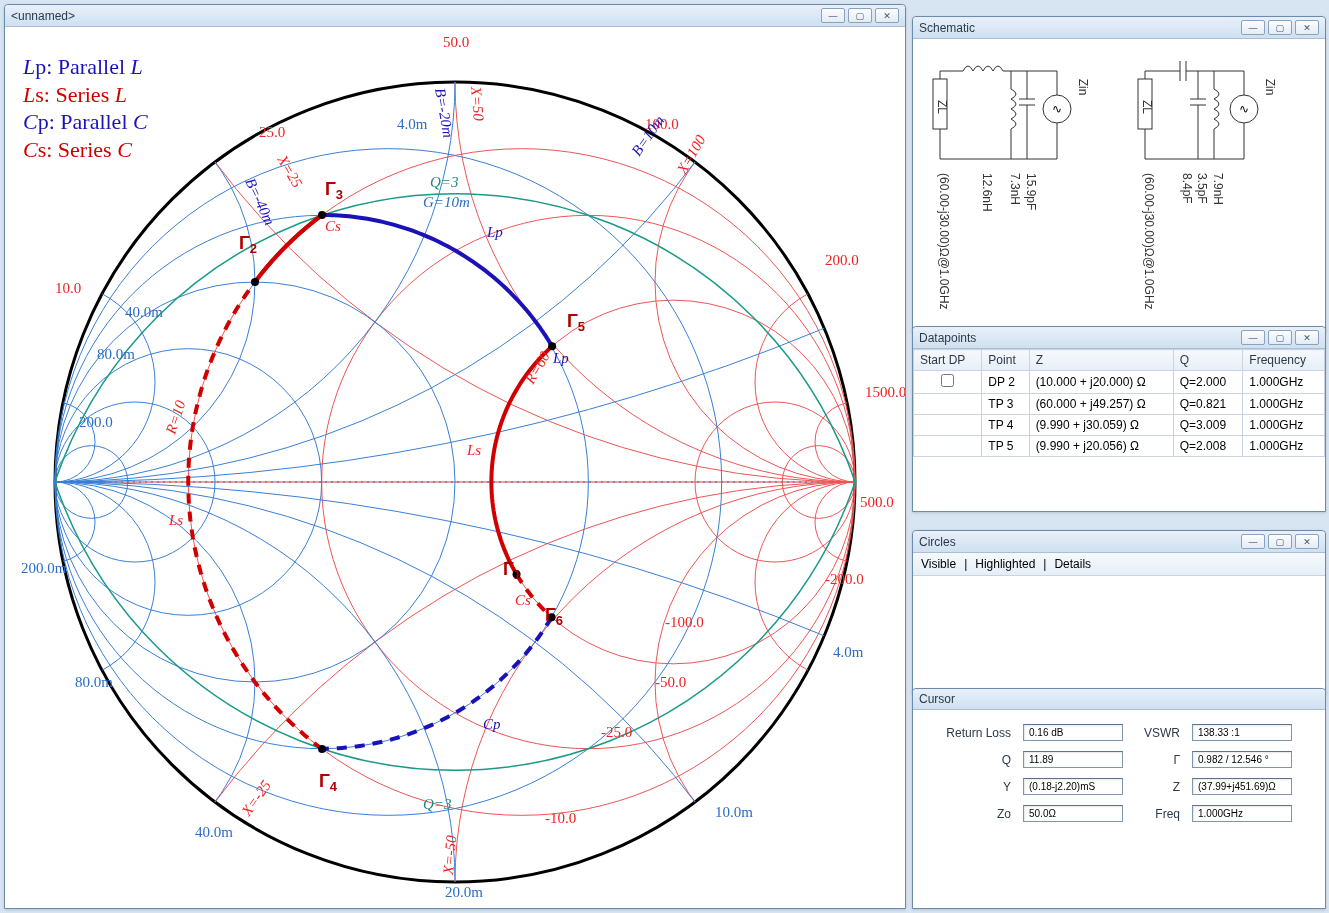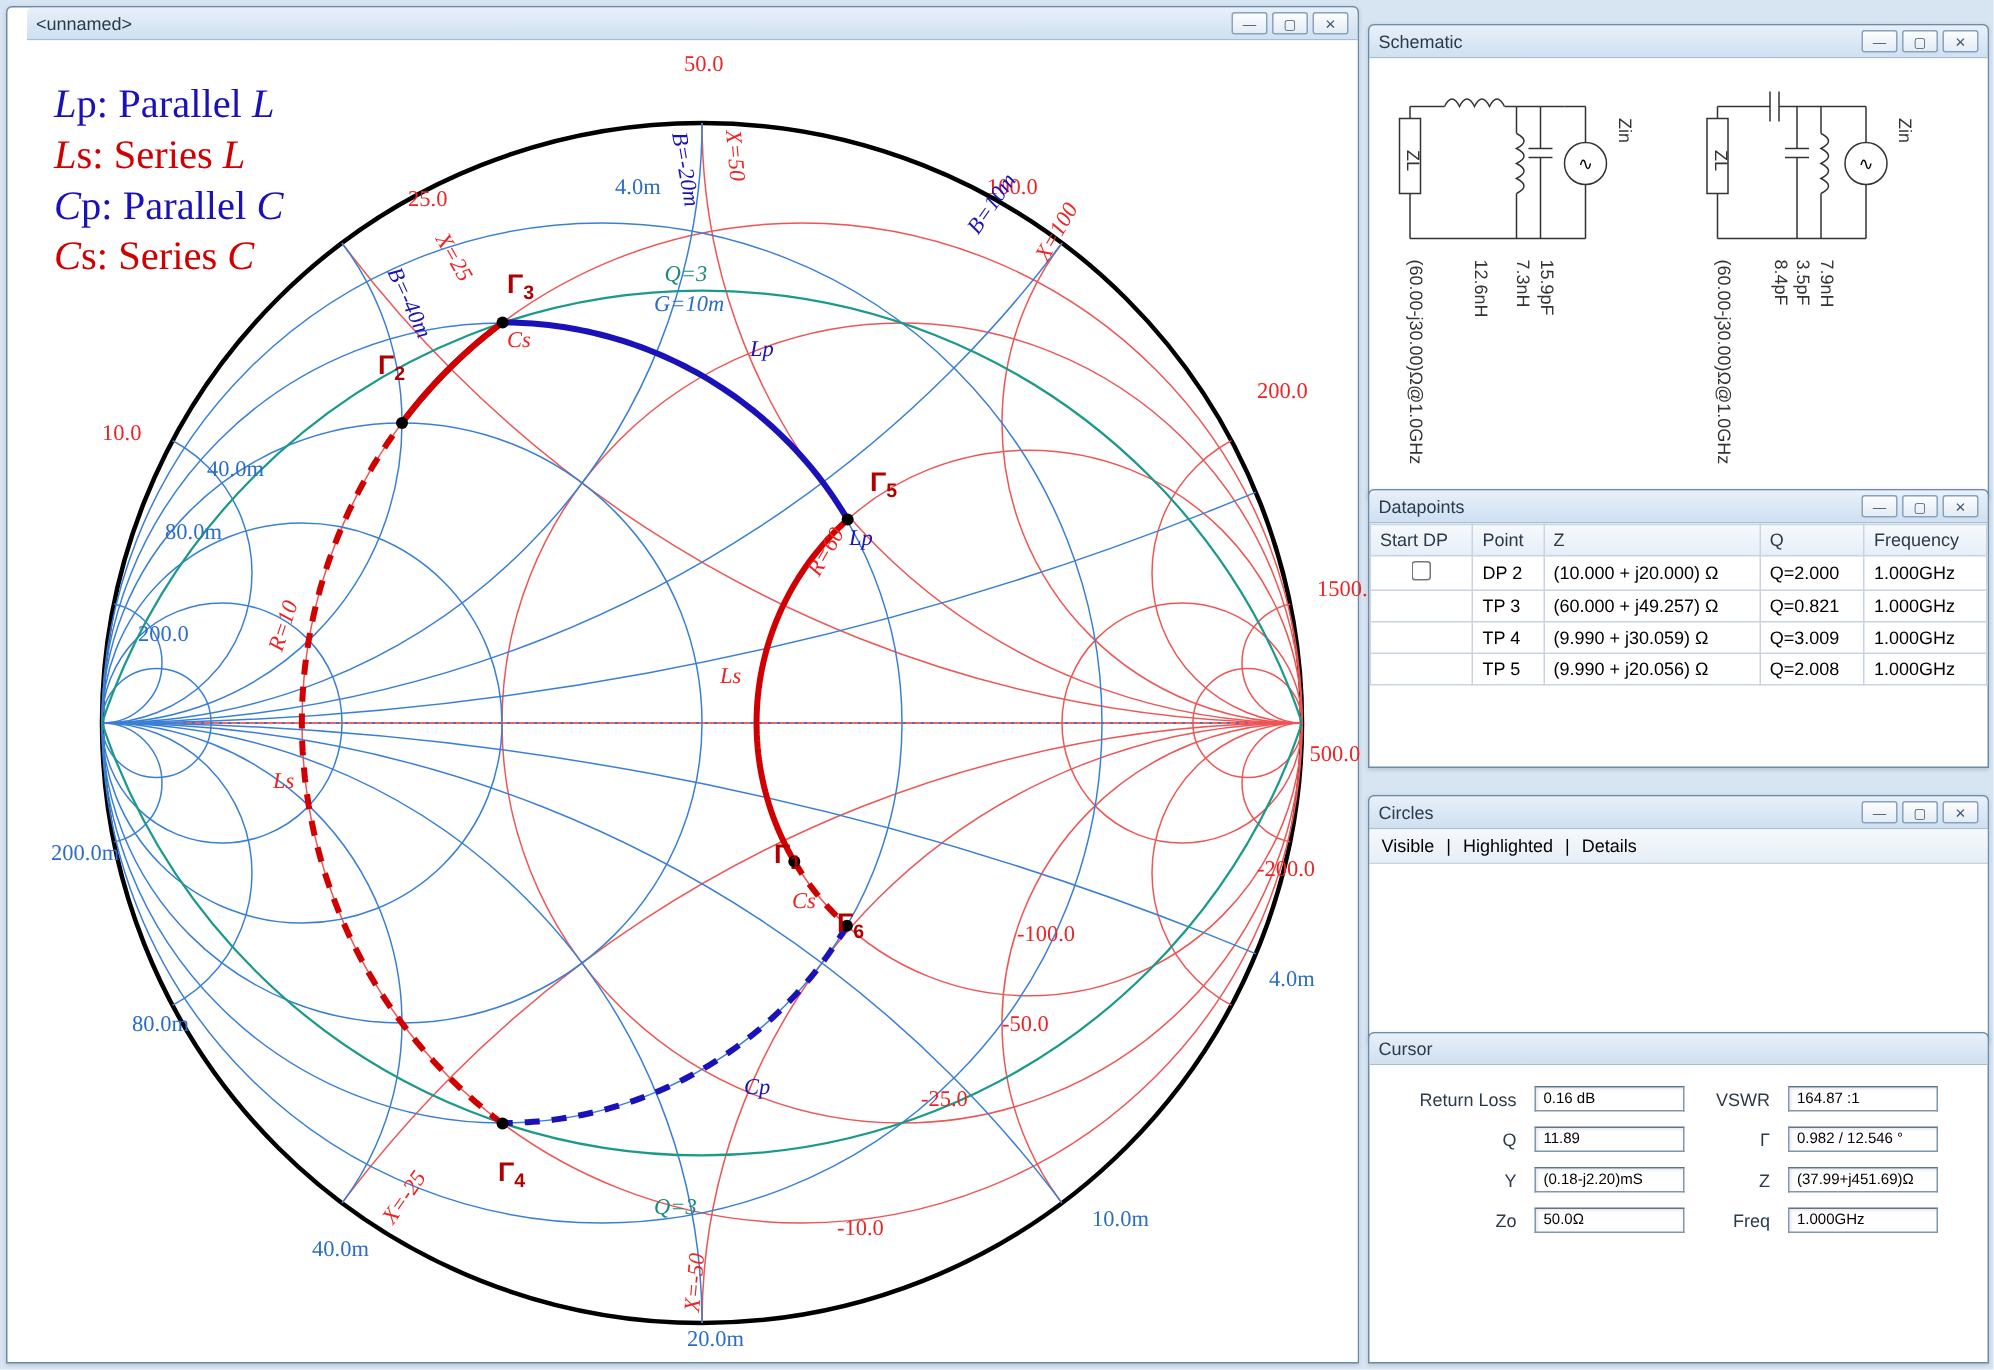--- a/index.html
+++ b/index.html
@@ -34,27 +34,27 @@
   .win-btn {
     width: 24px; height: 15px;
     border: 1px solid #8aa3bd;
     border-radius: 2px;
     background: linear-gradient(#fdfdfd,#e3ecf5);
     display: flex; align-items: center; justify-content: center;
     font-size: 9px; color: #42576d;
     cursor: pointer;
   }
   
-  #smith-window { left: 4px; top: 4px; width: 902px; height: 905px; padding-left: 13px; }
+  #smith-window { left: 4px; top: 4px; width: 902px; height: 905px; }
   #smith-canvas { position: relative; width: 100%; height: calc(100% - 22px); background:#fff; }
   #smith-canvas svg { position:absolute; left:0; top:0; }
   .legend {
     position: absolute; left: 18px; top: 26px;
     font-family: "Times New Roman", serif;
-    font-size: 27px; font-style: italic;
+    font-size: 22px; font-style: italic;
     line-height: 1.25;
   }
   .legend .Lp { color: #1a12b8; }
   .legend .Ls { color: #d10000; }
   .legend .Cp { color: #1a12b8; }
   .legend .Cs { color: #d10000; }
   .chart-label { font-family: "Times New Roman", serif; font-size: 15px; }
   .lbl-red   { fill:#e22; }
   .lbl-blue  { fill:#2a6cc7; }
   .lbl-navy  { fill:#1a12b8; }
@@ -391,21 +391,21 @@
 
 <div id="cursor-window" class="window">
   <div class="titlebar">
     <span>Cursor</span>
   </div>
   <div class="cursor-body">
     <div class="cursor-row">
       <span class="lab">Return Loss</span>
       <span class="cursor-field">0.16 dB</span>
       <span class="lab-r">VSWR</span>
-      <span class="cursor-field">164.87 :1</span>
+      <span class="cursor-field">138.33 :1</span>
     </div>
     <div class="cursor-row">
       <span class="lab">Q</span>
       <span class="cursor-field">11.89</span>
       <span class="lab-r">Γ</span>
       <span class="cursor-field">0.982 / 12.546 °</span>
     </div>
     <div class="cursor-row">
       <span class="lab">Y</span>
       <span class="cursor-field">(0.18-j2.20)mS</span>

